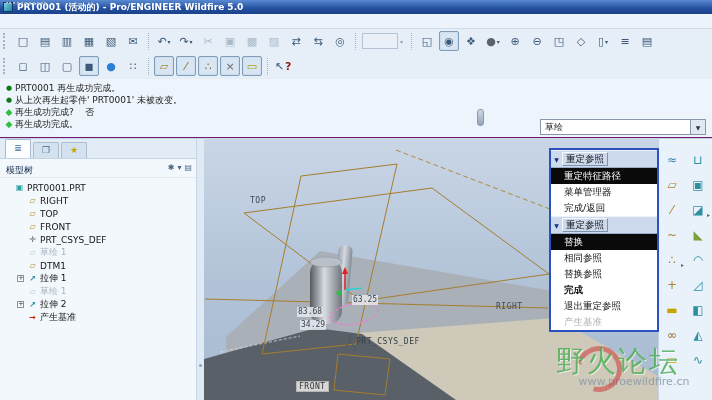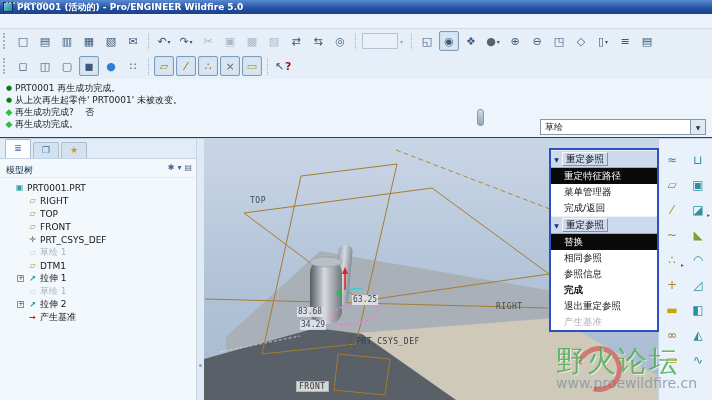--- a/index.html
+++ b/index.html
@@ -1,16 +1,16 @@
 <!DOCTYPE html>
 <html><head>
 <meta charset="utf-8">
 <style>
   html,body{margin:0;padding:0;background:#888}
-  .app{position:relative;width:712px;height:400px;overflow:hidden;background:#14532d;
+  .app{position:relative;width:712px;height:400px;overflow:hidden;background:#701a75;
        font-family:"DejaVu Sans","Liberation Sans",sans-serif;cursor:default}
   
   .titlebar{position:absolute;left:0;top:0;width:712px;height:14px;box-sizing:border-box;
     background:linear-gradient(180deg,#5a8ad2,#23509f 60%,#1b418a);color:#fff;
     font-size:9px;font-weight:bold;line-height:14px;padding-left:17px;white-space:nowrap}
   .appicon{position:absolute;left:3px;top:2px;width:10px;height:10px;box-sizing:border-box;
     background:linear-gradient(135deg,#7fd4d4,#1f7fae);border:1px solid #0c3c66}
   
   .menubar{position:absolute;left:0;top:14px;width:712px;height:15px;box-sizing:border-box;
     background:#ecf3fb;border-bottom:1px solid #d0dcea;display:flex;align-items:center;padding-left:4px}
@@ -114,21 +114,21 @@
     display:flex;flex-wrap:wrap;align-content:flex-start;padding-top:8px}
   .rtb-grip{position:absolute;left:6px;top:2px;width:40px;height:0;border-top:2px dotted #9fb4c9}
   .rtbi{position:relative;width:26px;height:25px;display:flex;align-items:center;justify-content:center;font-size:12px}
   .m-flyout::after{content:"▸";position:absolute;right:1px;bottom:4px;font-size:6px;color:#5a6a7a}
   
   .wm{position:absolute;left:556px;top:346px;z-index:9;pointer-events:none;width:156px}
   .wm-swirl{position:absolute;left:20px;top:0;width:36px;height:36px;border:5px solid rgba(205,45,45,0.5);
     border-radius:50%;border-left-color:transparent;transform:rotate(-30deg)}
   .wm-text{position:relative;font-size:29px;font-weight:normal;color:rgba(70,170,80,0.8);
     text-shadow:1px 1px 0 rgba(255,255,255,0.6);letter-spacing:2px;line-height:30px}
-  .wm-url{font-size:14px;color:rgba(140,155,170,0.9);margin-top:-1px}
+  .wm-url{font-size:11px;color:rgba(140,155,170,0.9);text-align:center;margin-top:-1px}
 </style>
 </head>
 <body>
 
 <div class="app">
 
   <div class="titlebar">
     <span class="appicon"></span>
     <span>PRT0001 (活动的) - Pro/ENGINEER Wildfire 5.0</span>
   </div>
@@ -475,21 +475,21 @@
         <div class="mm-row t-item st-selected">
 
           <span class="mm-label">替换</span>
         </div>
         <div class="mm-row t-item">
 
           <span class="mm-label">相同参照</span>
         </div>
         <div class="mm-row t-item">
 
-          <span class="mm-label">参照信息</span>
+          <span class="mm-label">替换参照</span>
         </div>
         <div class="mm-row t-item st-bold">
 
           <span class="mm-label">完成</span>
         </div>
         <div class="mm-row t-item">
 
           <span class="mm-label">退出重定参照</span>
         </div>
         <div class="mm-row t-item st-disabled">

